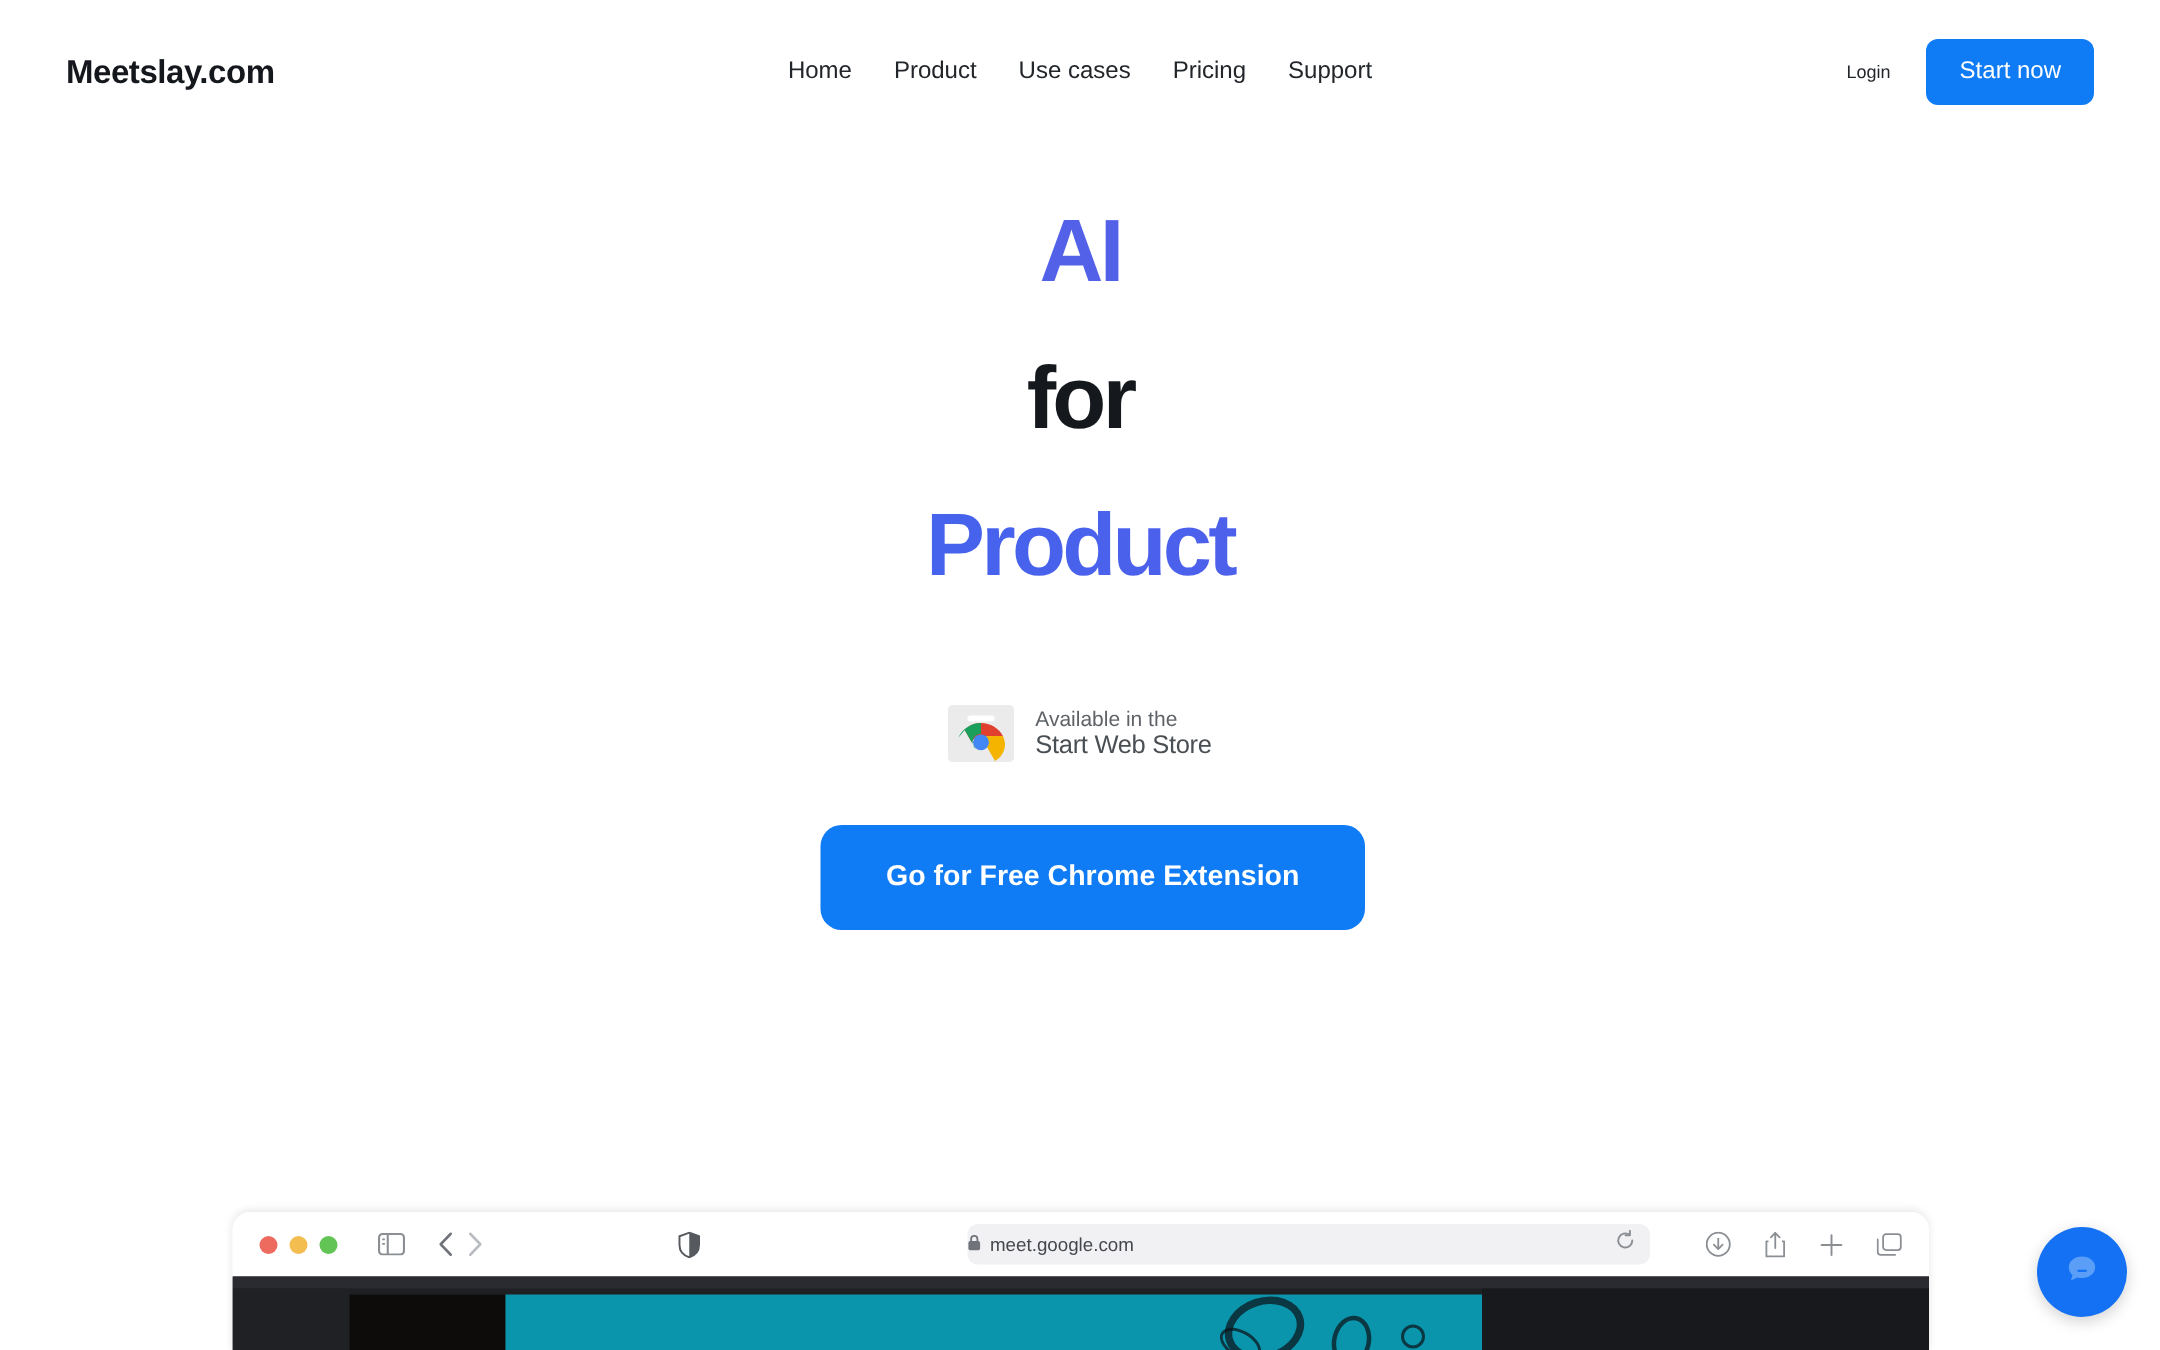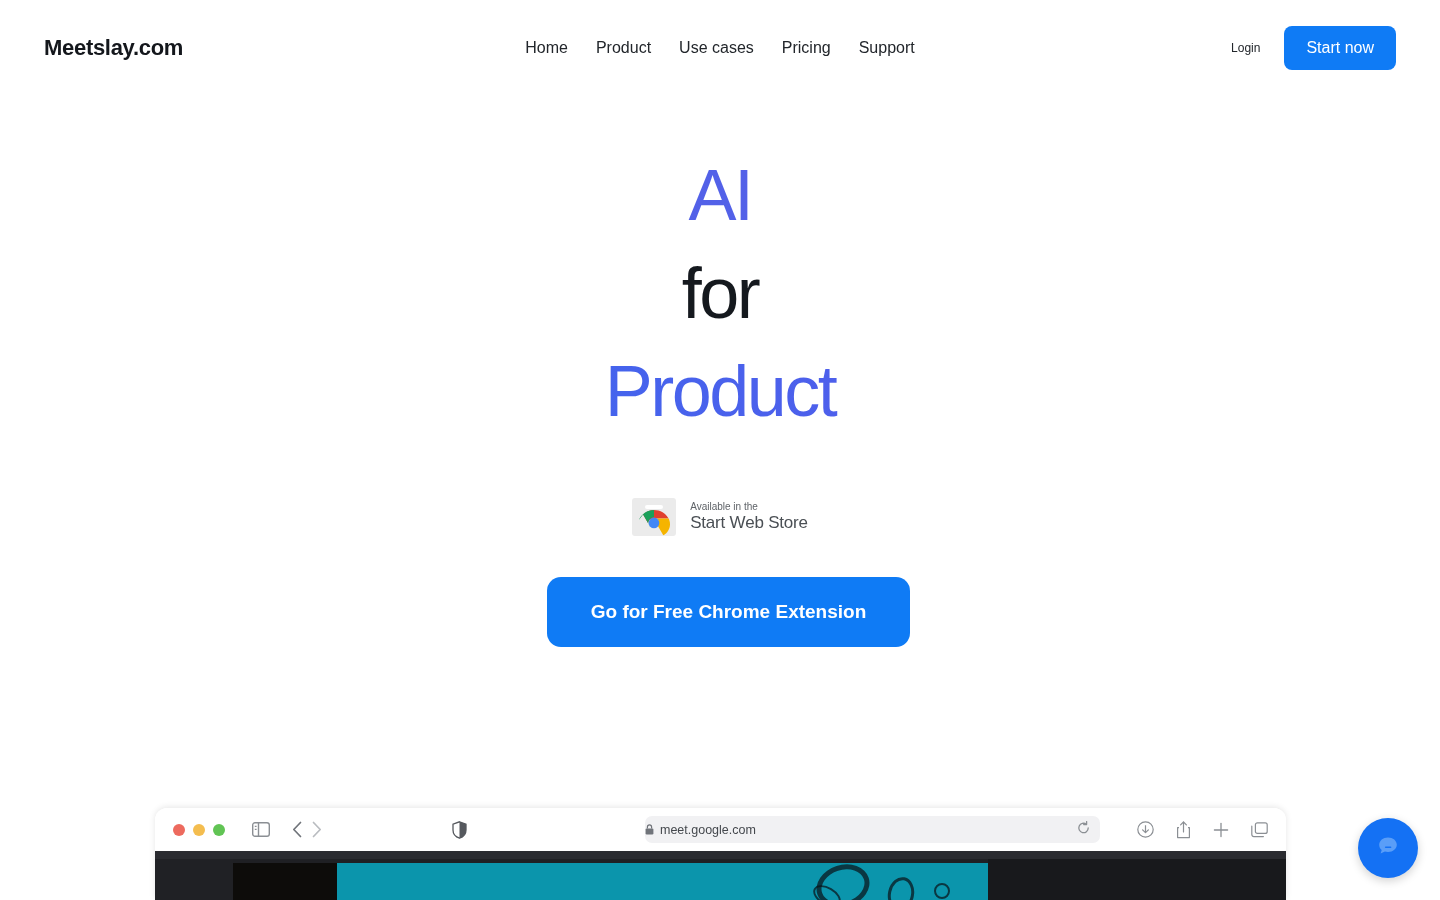--- a/index.html
+++ b/index.html
@@ -71,23 +71,23 @@
   }
 
   
   .hero {
     position: absolute;
     top: 96px; left: 0;
     width: 1440px;
     text-align: center;
   }
   .headline {
-    margin-top: 50px;
-    font-weight: normal;
-    font-size: 72px;
+    margin-top: 22px;
+    font-weight: bold;
+    font-size: 59px;
     line-height: 98px;
     letter-spacing: -2.5px;
   }
   .headline-line { display: block; }
   .line-ai {
     color: #4e64e8;
     background: linear-gradient(90deg, #4a63ea 0%, #5b5fe6 100%);
     -webkit-background-clip: text;
     background-clip: text;
     -webkit-text-fill-color: transparent;
@@ -126,21 +126,21 @@
   }
   .cws-logo-box .notch {
     position: absolute;
     top: 7px; left: 50%;
     transform: translateX(-50%);
     width: 18px; height: 4px;
     background: #ffffff;
     border-radius: 2px;
   }
   .cws-text { text-align: left; line-height: 1.15; }
-  .cws-line1 { font-size: 10px; color: #5f6368; }
+  .cws-line1 { font-size: 14px; color: #5f6368; }
   .cws-line2 { font-size: 17px; color: #4a4f54; letter-spacing: -0.2px; }
 
   
   .cta-wrap { margin-top: 37px; }
   .cta-btn {
     background: #0f7bf5;
     color: #ffffff;
     font-size: 19px;
     font-weight: bold;
     border: none;

